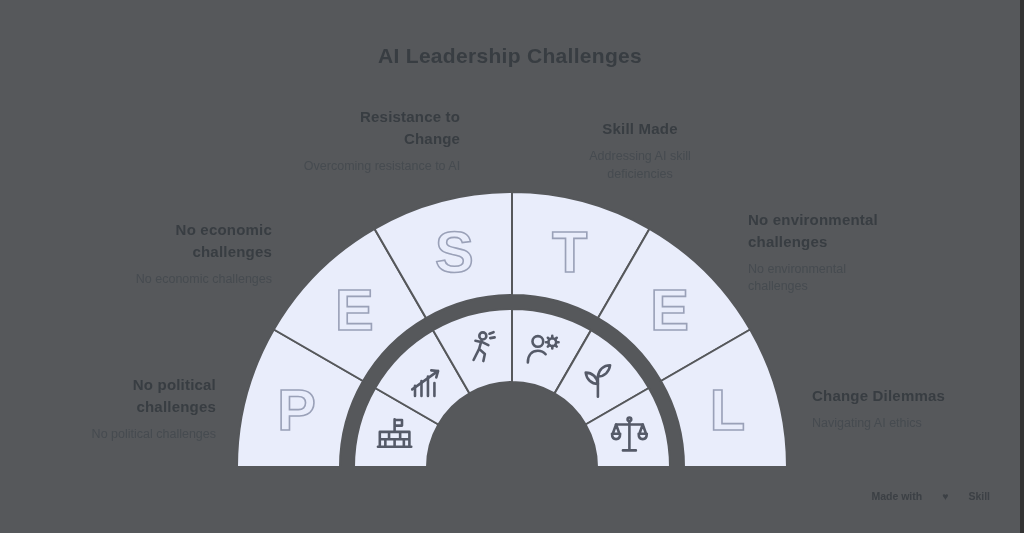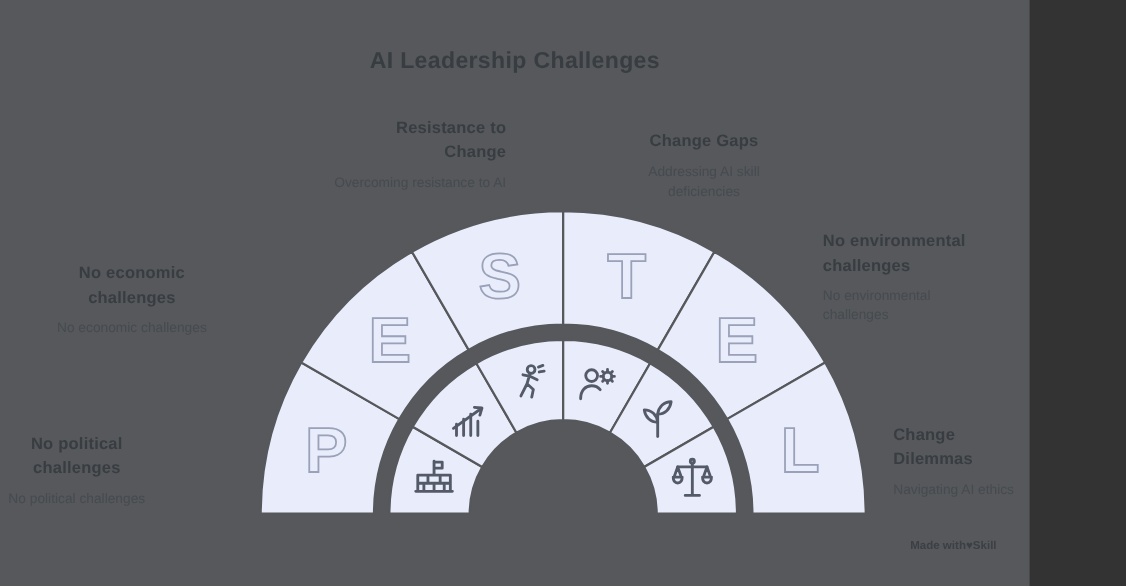--- a/index.html
+++ b/index.html
@@ -1,47 +1,47 @@
 <!DOCTYPE html>
 <html style="--background: #56585b; --segment-fill: #e9edfb; --letter-stroke: #9aa1b8; --icon-stroke: #555a68; --heading-text: #383d42; --subtitle-text: #464b50; --watermark-text: #3c4045;"><head>
 <meta charset="utf-8">
 <style>
   html,body { margin:0; padding:0; background:#333; }
   .canvas {
-    position:relative; width:936px; height:533px; overflow:hidden;
+    position:relative; width:1020px; height:533px; overflow:hidden;
     background: var(--background, #56585b);
     font-family: "Liberation Sans", sans-serif;
   }
   .title {
     position:absolute; top:44px; left:0; right:0; margin:0;
     text-align:center; font-size:21px; font-weight:700; letter-spacing:.3px;
     color: var(--heading-text, #383d42);
   }
   #fan { position:absolute; left:0; top:0; width:1024px; height:533px; }
   .label { position:absolute; }
   .label .label-title {
     font-size:15px; font-weight:700; line-height:1.45; white-space:pre-line;
     color: var(--heading-text, #383d42); letter-spacing:.2px;
   }
   .label .label-subtitle {
     margin-top:8px; font-size:12.5px; font-weight:400; line-height:1.42;
     white-space:pre-line; color: var(--subtitle-text, #464b50);
   }
   .align-center { text-align:center; transform:translateX(-50%); }
-  .align-right  { text-align:center;margin-top:19px; }
+  .align-right  { text-align:right; }
   .align-left   { text-align:left; }
   .label-resistance    { left:382px;  top:106px;text-align:right; }
   .label-skill         { left:640px;  top:118px; }
   .label-economic      { right:748px; top:219px; }
   .label-environmental { left:748px;  top:209px; }
   .label-political     { right:804px; top:374px; }
   .label-ethical       { left:812px;  top:385px; }
   .watermark {
     position:absolute; right:30px; top:490px;
-    display:flex; align-items:center; gap:0;
+    display:flex; align-items:center; gap:20px;
     font-size:10.5px; font-weight:700;
     color: var(--watermark-text, #3c4045);
   }
 </style>
 </head>
 <body>
 
 <div class="canvas">
 
   <h1 class="title">AI Leadership Challenges</h1>
@@ -97,21 +97,21 @@
       </g>
     </svg>
 
   <div class="label label-resistance align-center">
     <div class="label-title">Resistance to
 Change</div>
     <div class="label-subtitle">Overcoming resistance to AI</div>
   </div>
 
   <div class="label label-skill align-center">
-    <div class="label-title">Change Gaps</div>
+    <div class="label-title">Skill Made</div>
     <div class="label-subtitle">Addressing AI skill
 deficiencies</div>
   </div>
 
   <div class="label label-economic align-right">
     <div class="label-title">No economic
 challenges</div>
     <div class="label-subtitle">No economic challenges</div>
   </div>
 

